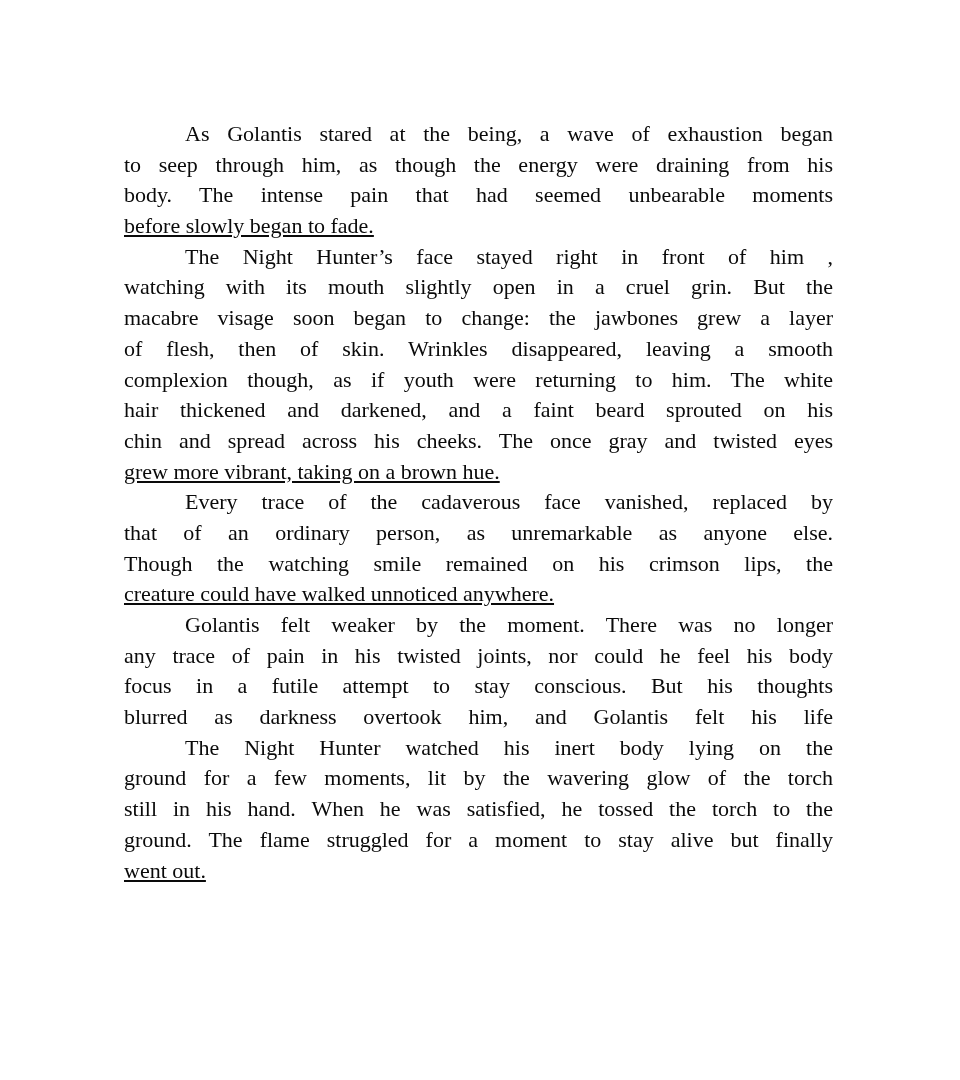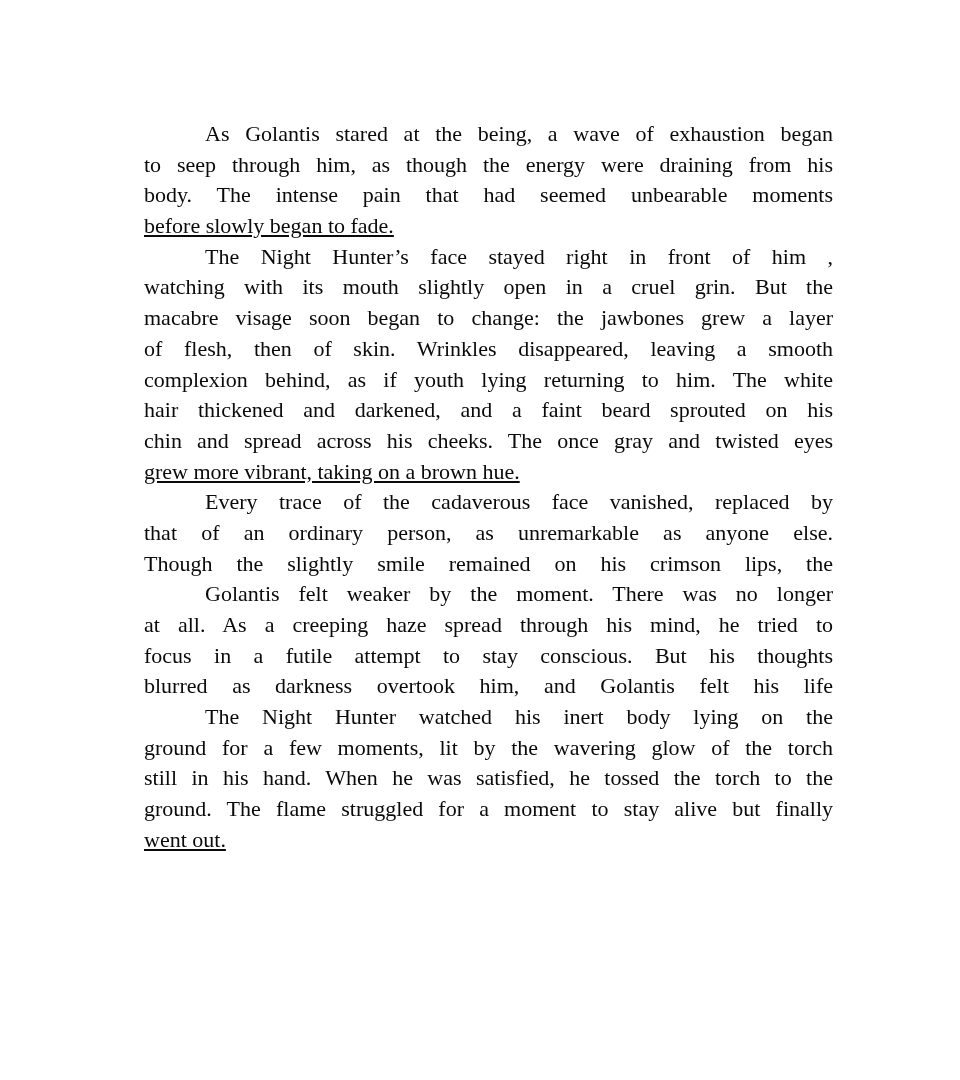--- a/index.html
+++ b/index.html
@@ -26,21 +26,20 @@
   .para {
     margin: 0;
     padding: 0;
   }
   .line {
     text-align: justify;
     text-align-last: justify;
     white-space: normal;
     overflow: hidden;
     height: 30.7px;
-    margin-left: 20px;
   }
   .line.first {
     text-indent: 61px;
   }
   .line.last {
     text-align-last: left;
     text-decoration: underline;
   }
 </style>
 </head>
@@ -53,35 +52,36 @@
     <div class="line">to seep through him, as though the energy were draining from his</div>
     <div class="line">body. The intense pain that had seemed unbearable moments</div>
     <div class="line last">before slowly began to fade.</div>
   </div>
 
   <div class="para">
     <div class="line first">The Night Hunter’s face stayed right in front of him ,</div>
     <div class="line">watching with its mouth slightly open in a cruel grin. But the</div>
     <div class="line">macabre visage soon began to change: the jawbones grew a layer</div>
     <div class="line">of flesh, then of skin. Wrinkles disappeared, leaving a smooth</div>
-    <div class="line">complexion behind, as if youth lying returning to him. The white</div>
+    <div class="line">complexion though, as if youth were returning to him. The white</div>
     <div class="line">hair thickened and darkened, and a faint beard sprouted on his</div>
     <div class="line">chin and spread across his cheeks. The once gray and twisted eyes</div>
     <div class="line last">grew more vibrant, taking on a brown hue.</div>
   </div>
 
   <div class="para">
     <div class="line first">Every trace of the cadaverous face vanished, replaced by</div>
     <div class="line">that of an ordinary person, as unremarkable as anyone else.</div>
-    <div class="line">Though the slightly smile remained on his crimson lips, the</div>
+    <div class="line">Though the watching smile remained on his crimson lips, the</div>
+    <div class="line last">creature could have walked unnoticed anywhere.</div>
   </div>
 
   <div class="para">
     <div class="line first">Golantis felt weaker by the moment. There was no longer</div>
-    <div class="line">at all. As a creeping haze spread through his mind, he tried to</div>
+    <div class="line">any trace of pain in his twisted joints, nor could he feel his body</div>
     <div class="line">focus in a futile attempt to stay conscious. But his thoughts</div>
     <div class="line">blurred as darkness overtook him, and Golantis felt his life</div>
   </div>
 
   <div class="para">
     <div class="line first">The Night Hunter watched his inert body lying on the</div>
     <div class="line">ground for a few moments, lit by the wavering glow of the torch</div>
     <div class="line">still in his hand. When he was satisfied, he tossed the torch to the</div>
     <div class="line">ground. The flame struggled for a moment to stay alive but finally</div>
     <div class="line last">went out.</div>

